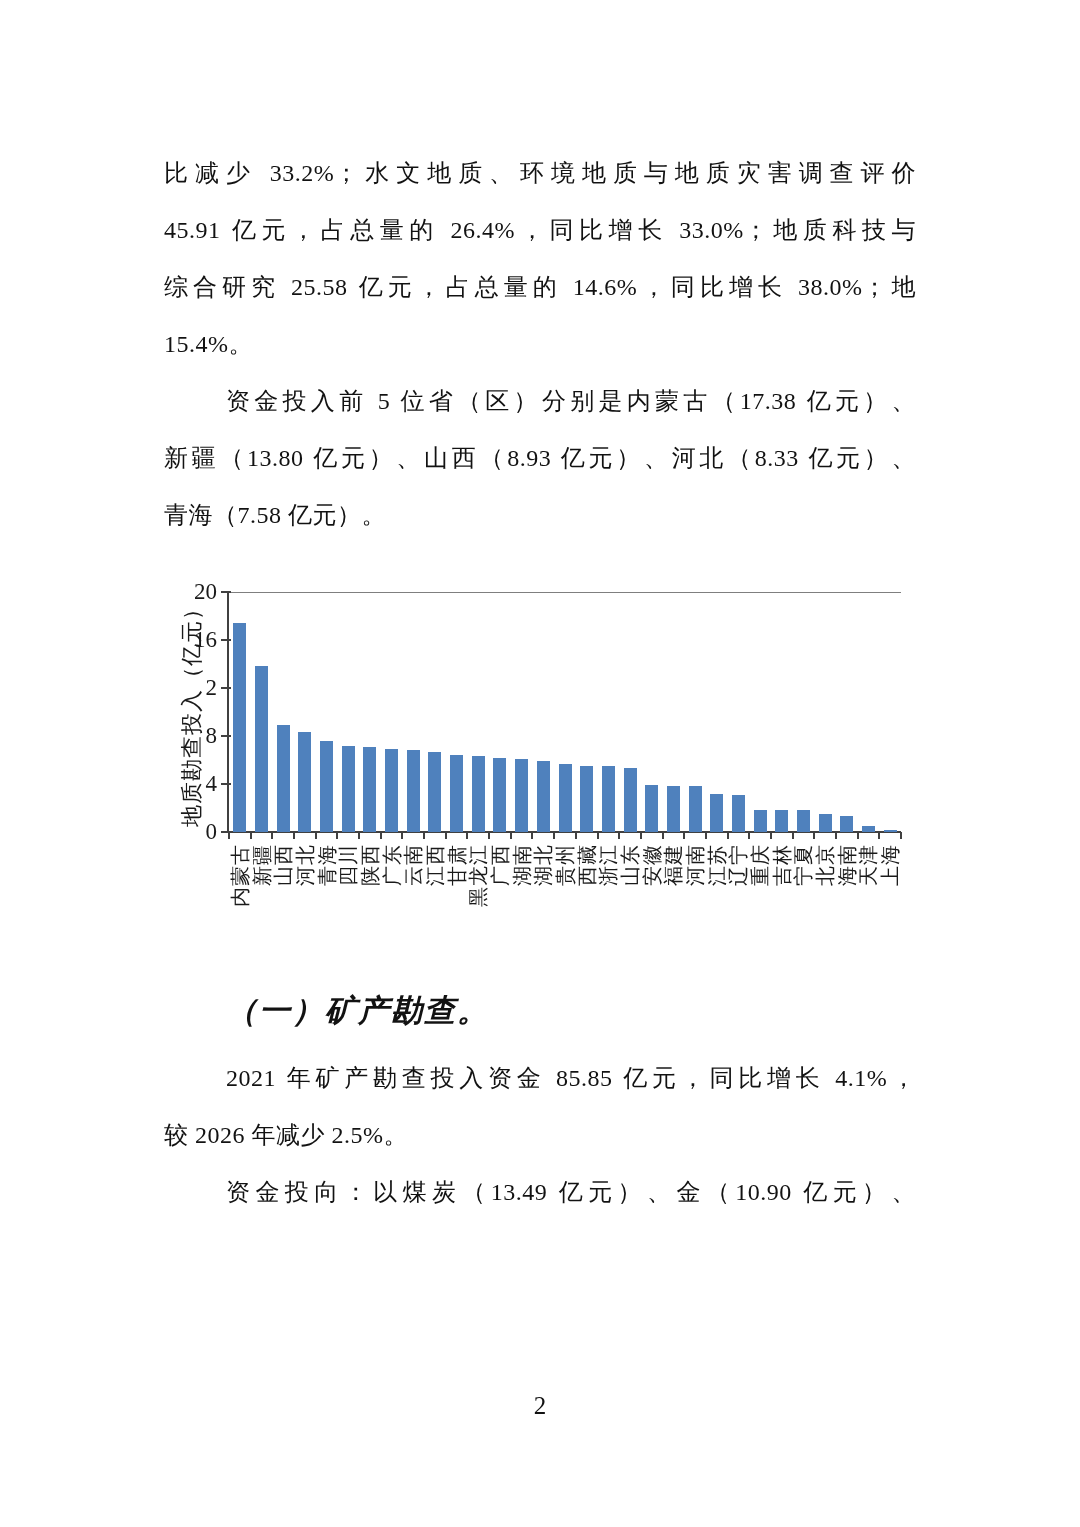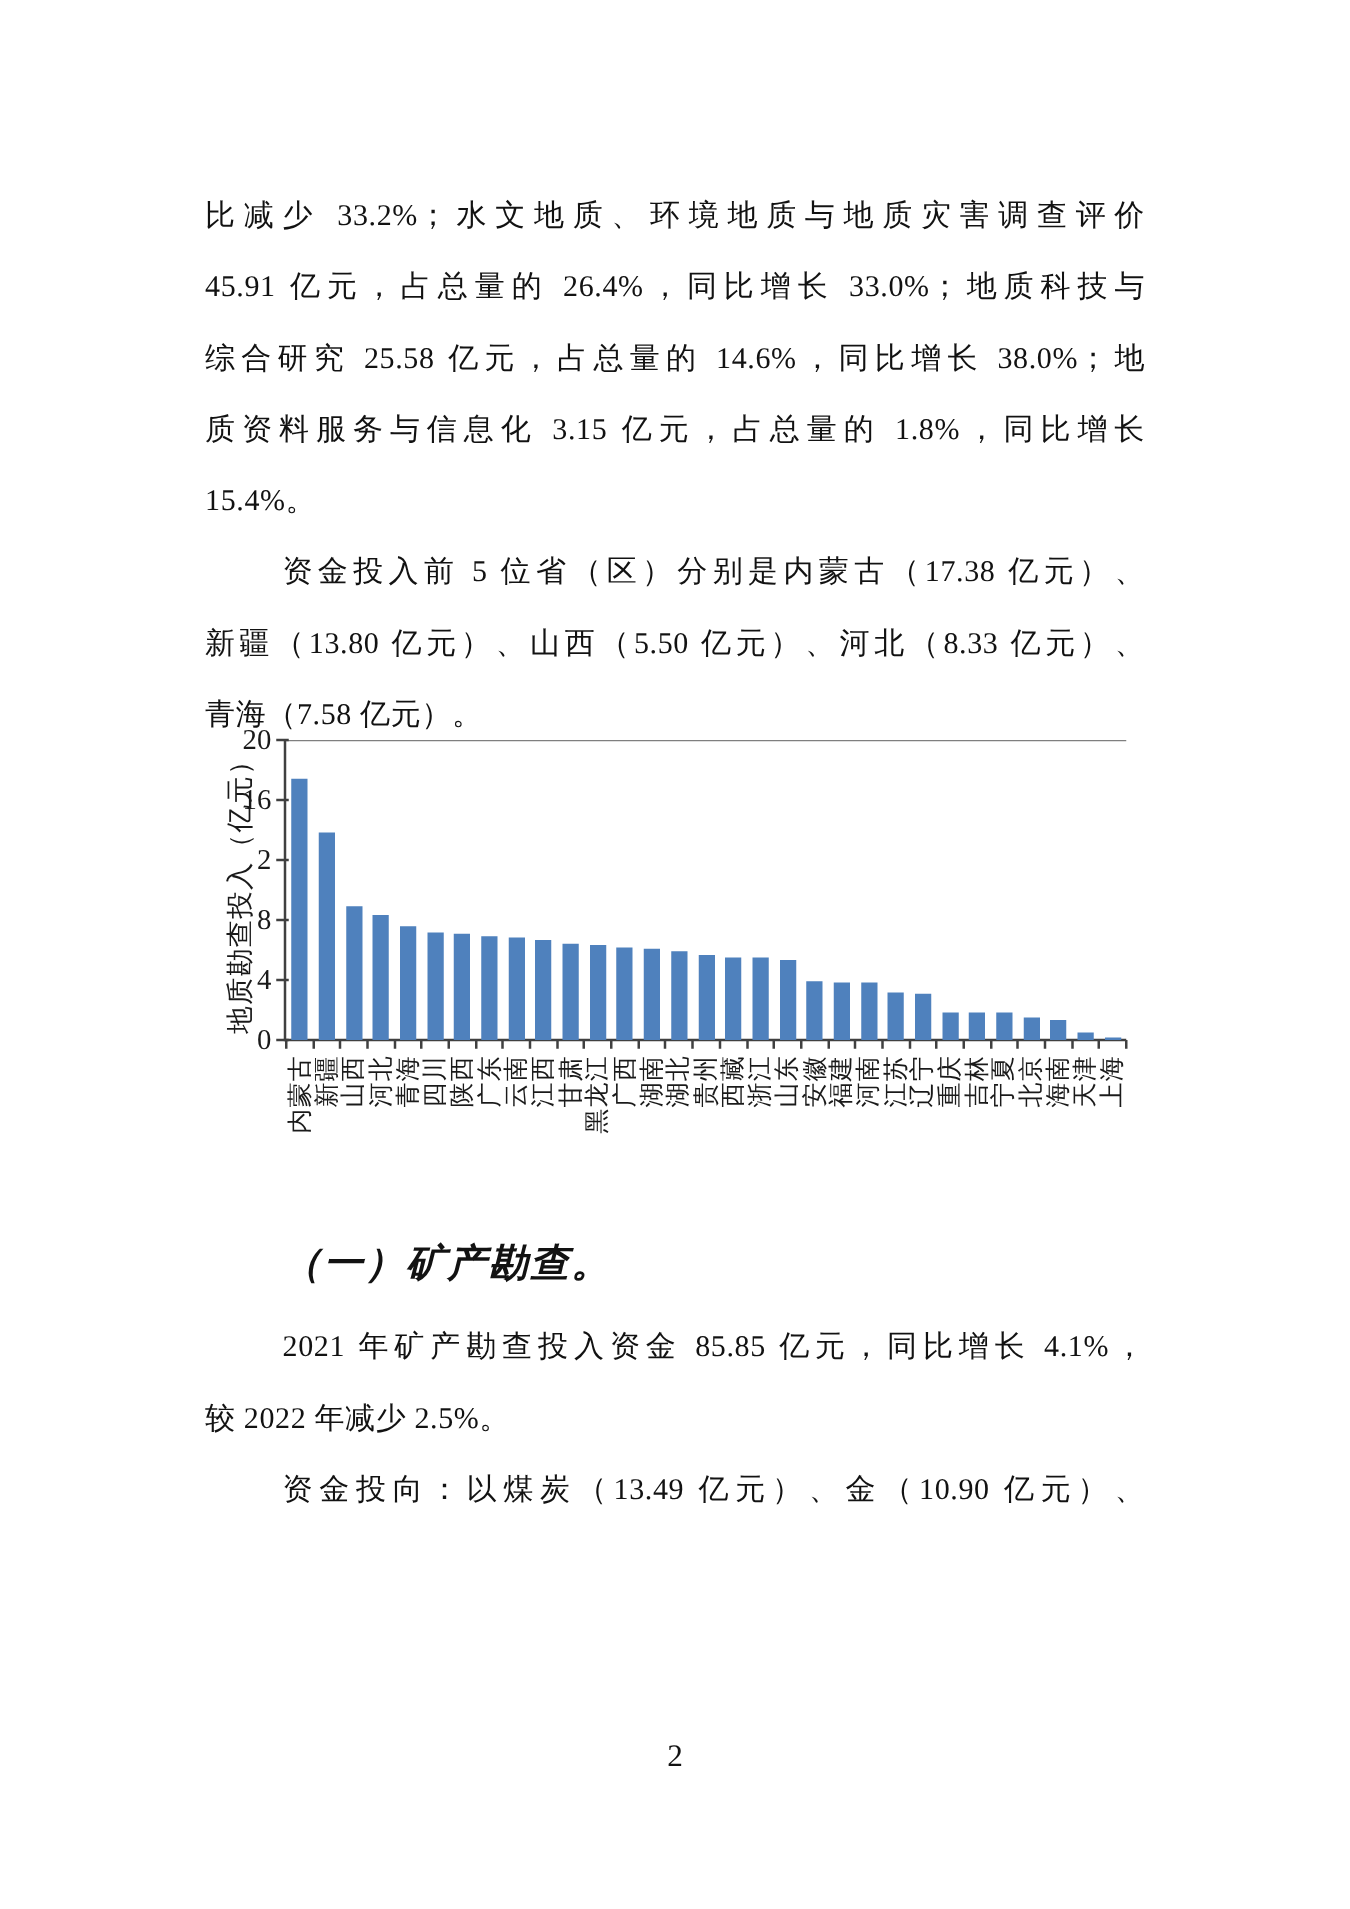--- a/index.html
+++ b/index.html
@@ -65,26 +65,25 @@
 </head>
 <body>
 
 <div class="page">
 
   <div class="text-block" id="body-top" style="top:145px;">
       <div>
         <div class="text-line line-just">比减少 33.2%；水文地质、环境地质与地质灾害调查评价</div>
         <div class="text-line line-just">45.91 亿元，占总量的 26.4%，同比增长 33.0%；地质科技与</div>
         <div class="text-line line-just">综合研究 25.58 亿元，占总量的 14.6%，同比增长 38.0%；地</div>
-        <div class="text-line line-just">质资料服务与信息化 3.15 亿元，占总量的 1.8%，同比增长</div>
         <div class="text-line line-last">15.4%。</div>
       </div>
       <div>
         <div class="text-line line-just line-indent">资金投入前 5 位省（区）分别是内蒙古（17.38 亿元）、</div>
-        <div class="text-line line-just">新疆（13.80 亿元）、山西（5.50 亿元）、河北（8.33 亿元）、</div>
+        <div class="text-line line-just">新疆（13.80 亿元）、山西（8.93 亿元）、河北（8.33 亿元）、</div>
         <div class="text-line line-last">青海（7.58 亿元）。</div>
       </div>
     </div>
 
   <div class="chart" id="chart">
       <div class="plot-top" style="left: 64px; top: 10px; width: 672px; height: 1px;"></div>
       <div class="axis-y" style="left: 62px; top: 10px; width: 2px; height: 240px;"></div>
       <div class="axis-x" style="left: 62px; top: 249px; width: 674px; height: 2px;"></div>
       <div class="ytick" style="left: 56px; top: 249px; width: 10px; height: 2px;"></div>
       <div class="ytick-label" style="left: 12px; top: 238px; width: 40px;">0</div>
@@ -194,21 +193,21 @@
       <div class="xcat-label" style="left: 692.484px; top: 348px;">天津</div>
       <div class="xcat-label" style="left: 714.161px; top: 348px;">上海</div>
     </div>
 
 
   <div class="section-heading">（一）矿产勘查。</div>
 
   <div class="text-block" id="body-bottom" style="top:1050px;">
       <div>
         <div class="text-line line-just line-indent">2021 年矿产勘查投入资金 85.85 亿元，同比增长 4.1%，</div>
-        <div class="text-line line-last">较 2022 年减少 2.5%。</div>
+        <div class="text-line line-last">较 2026 年减少 2.5%。</div>
       </div>
       <div>
         <div class="text-line line-just line-indent">资金投向：以煤炭（13.49 亿元）、金（10.90 亿元）、</div>
       </div>
     </div>
 
   <div class="page-number">2</div>
 </div>
 
 </body></html>

